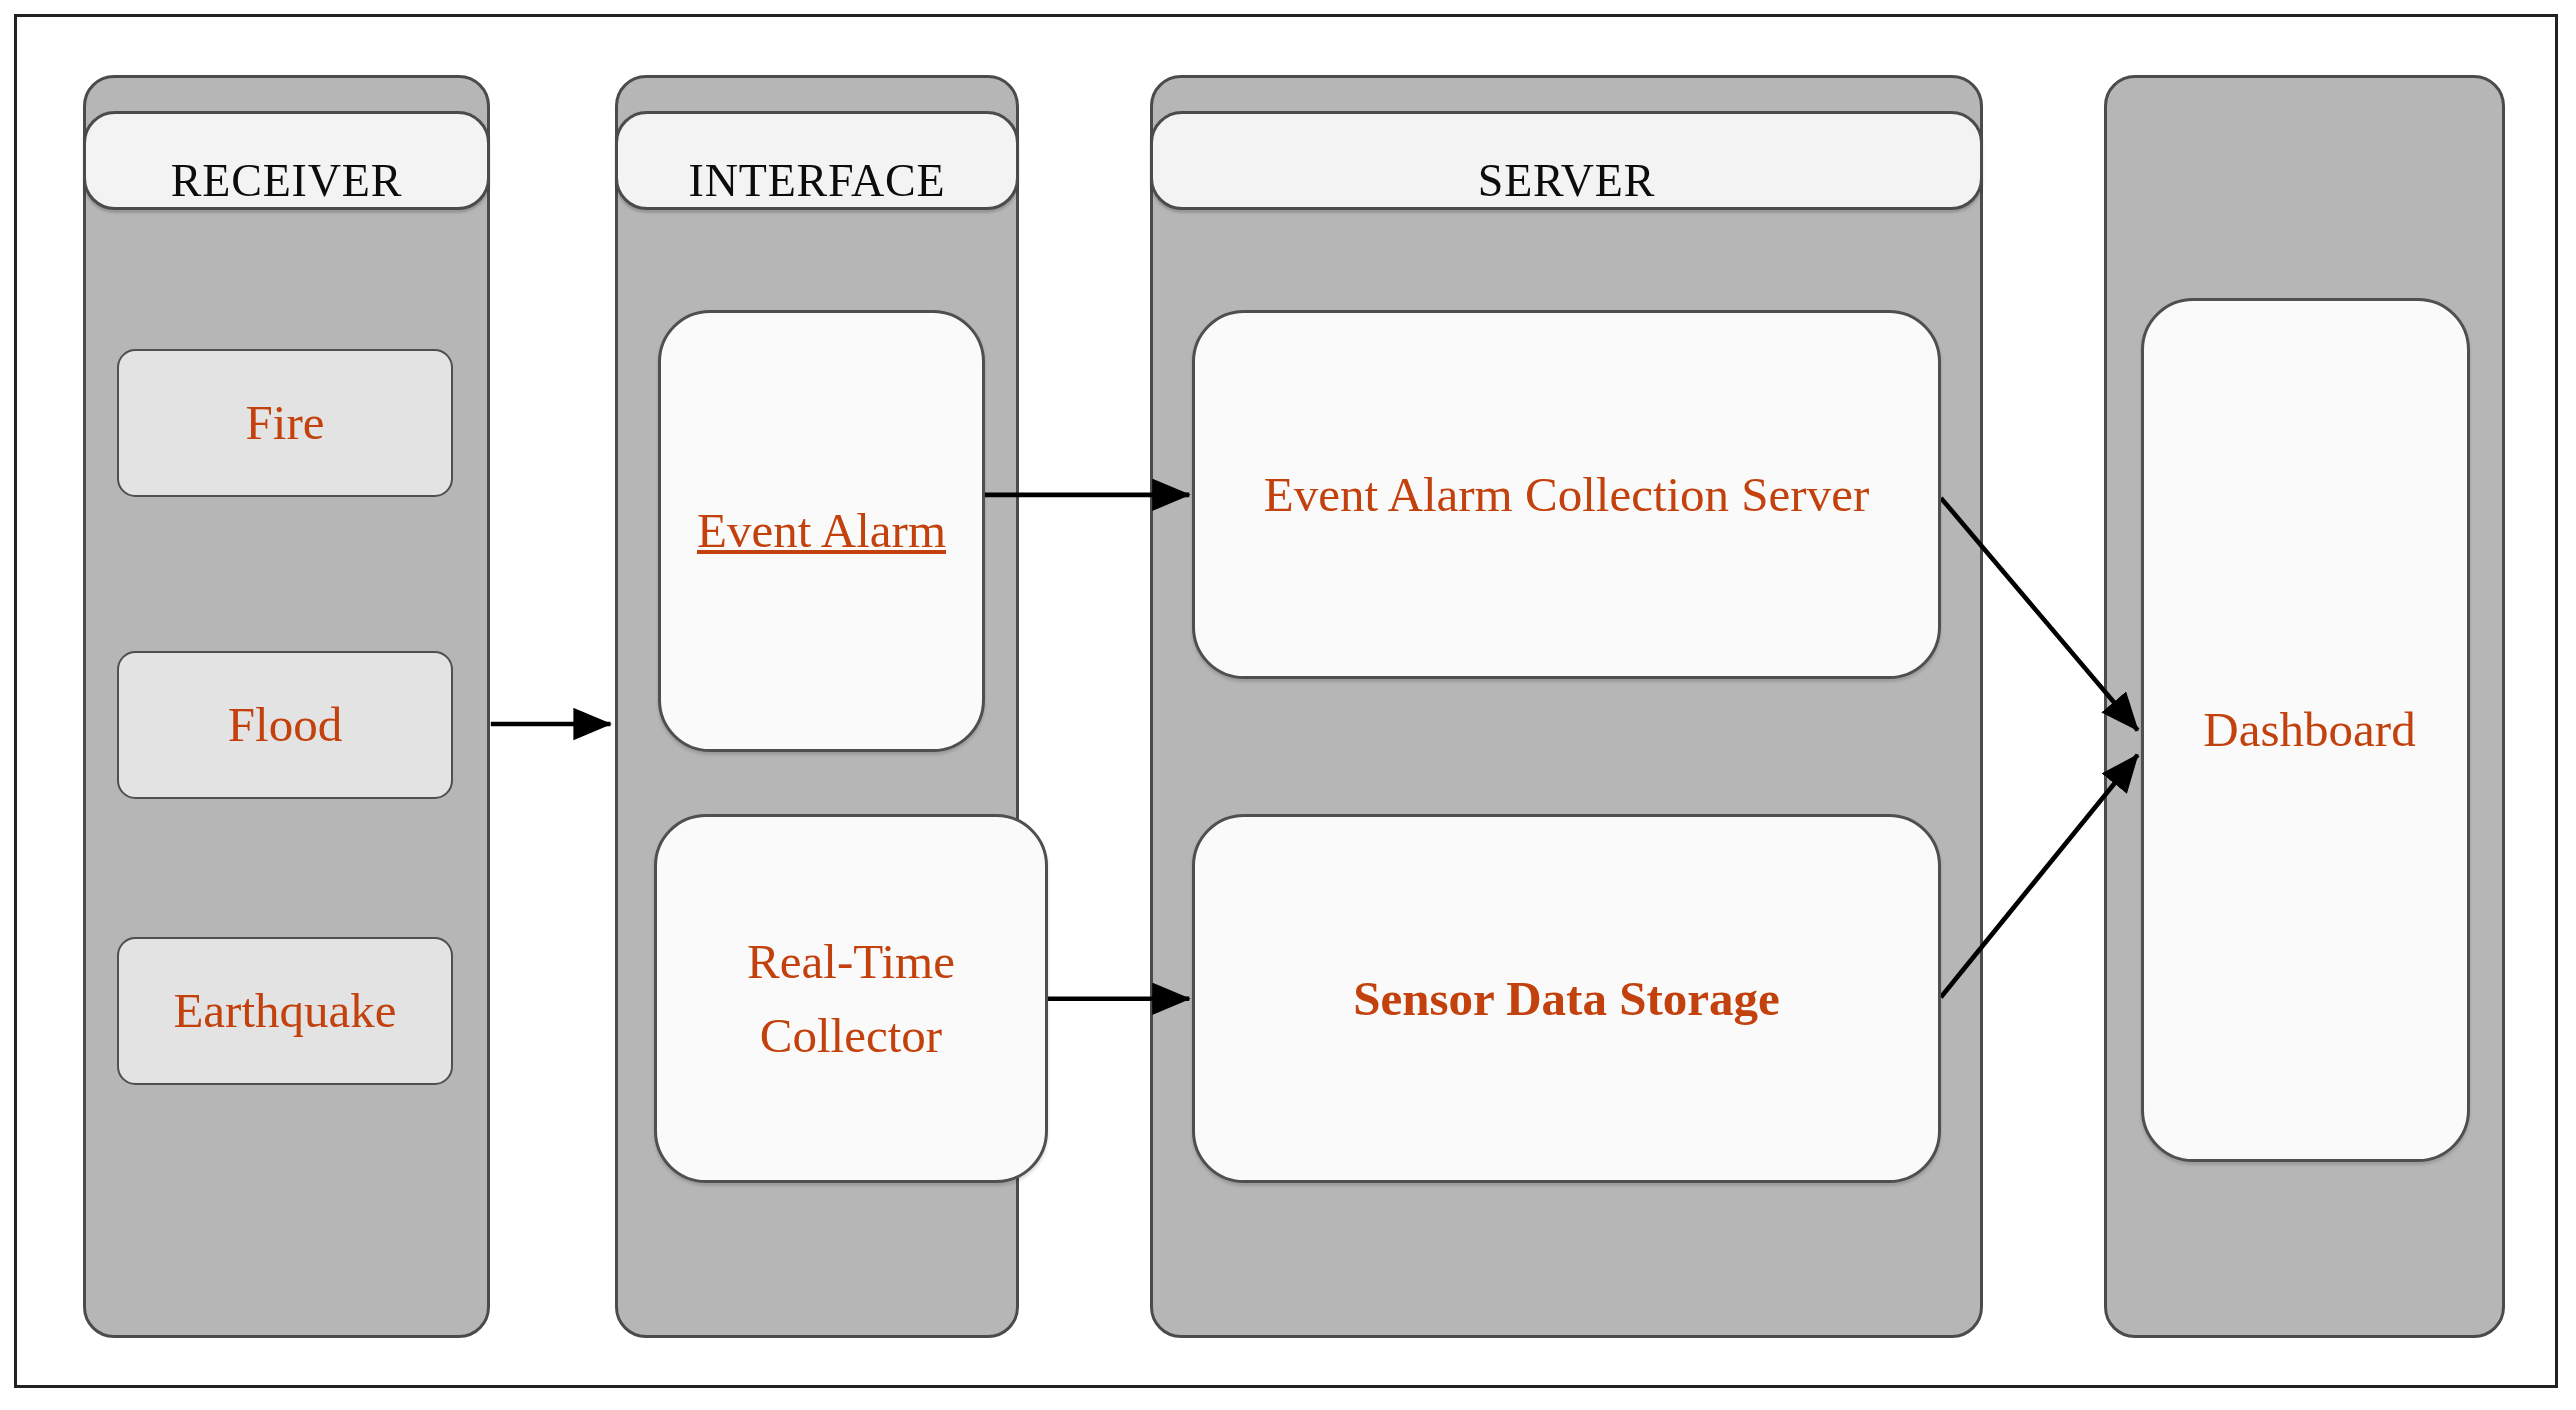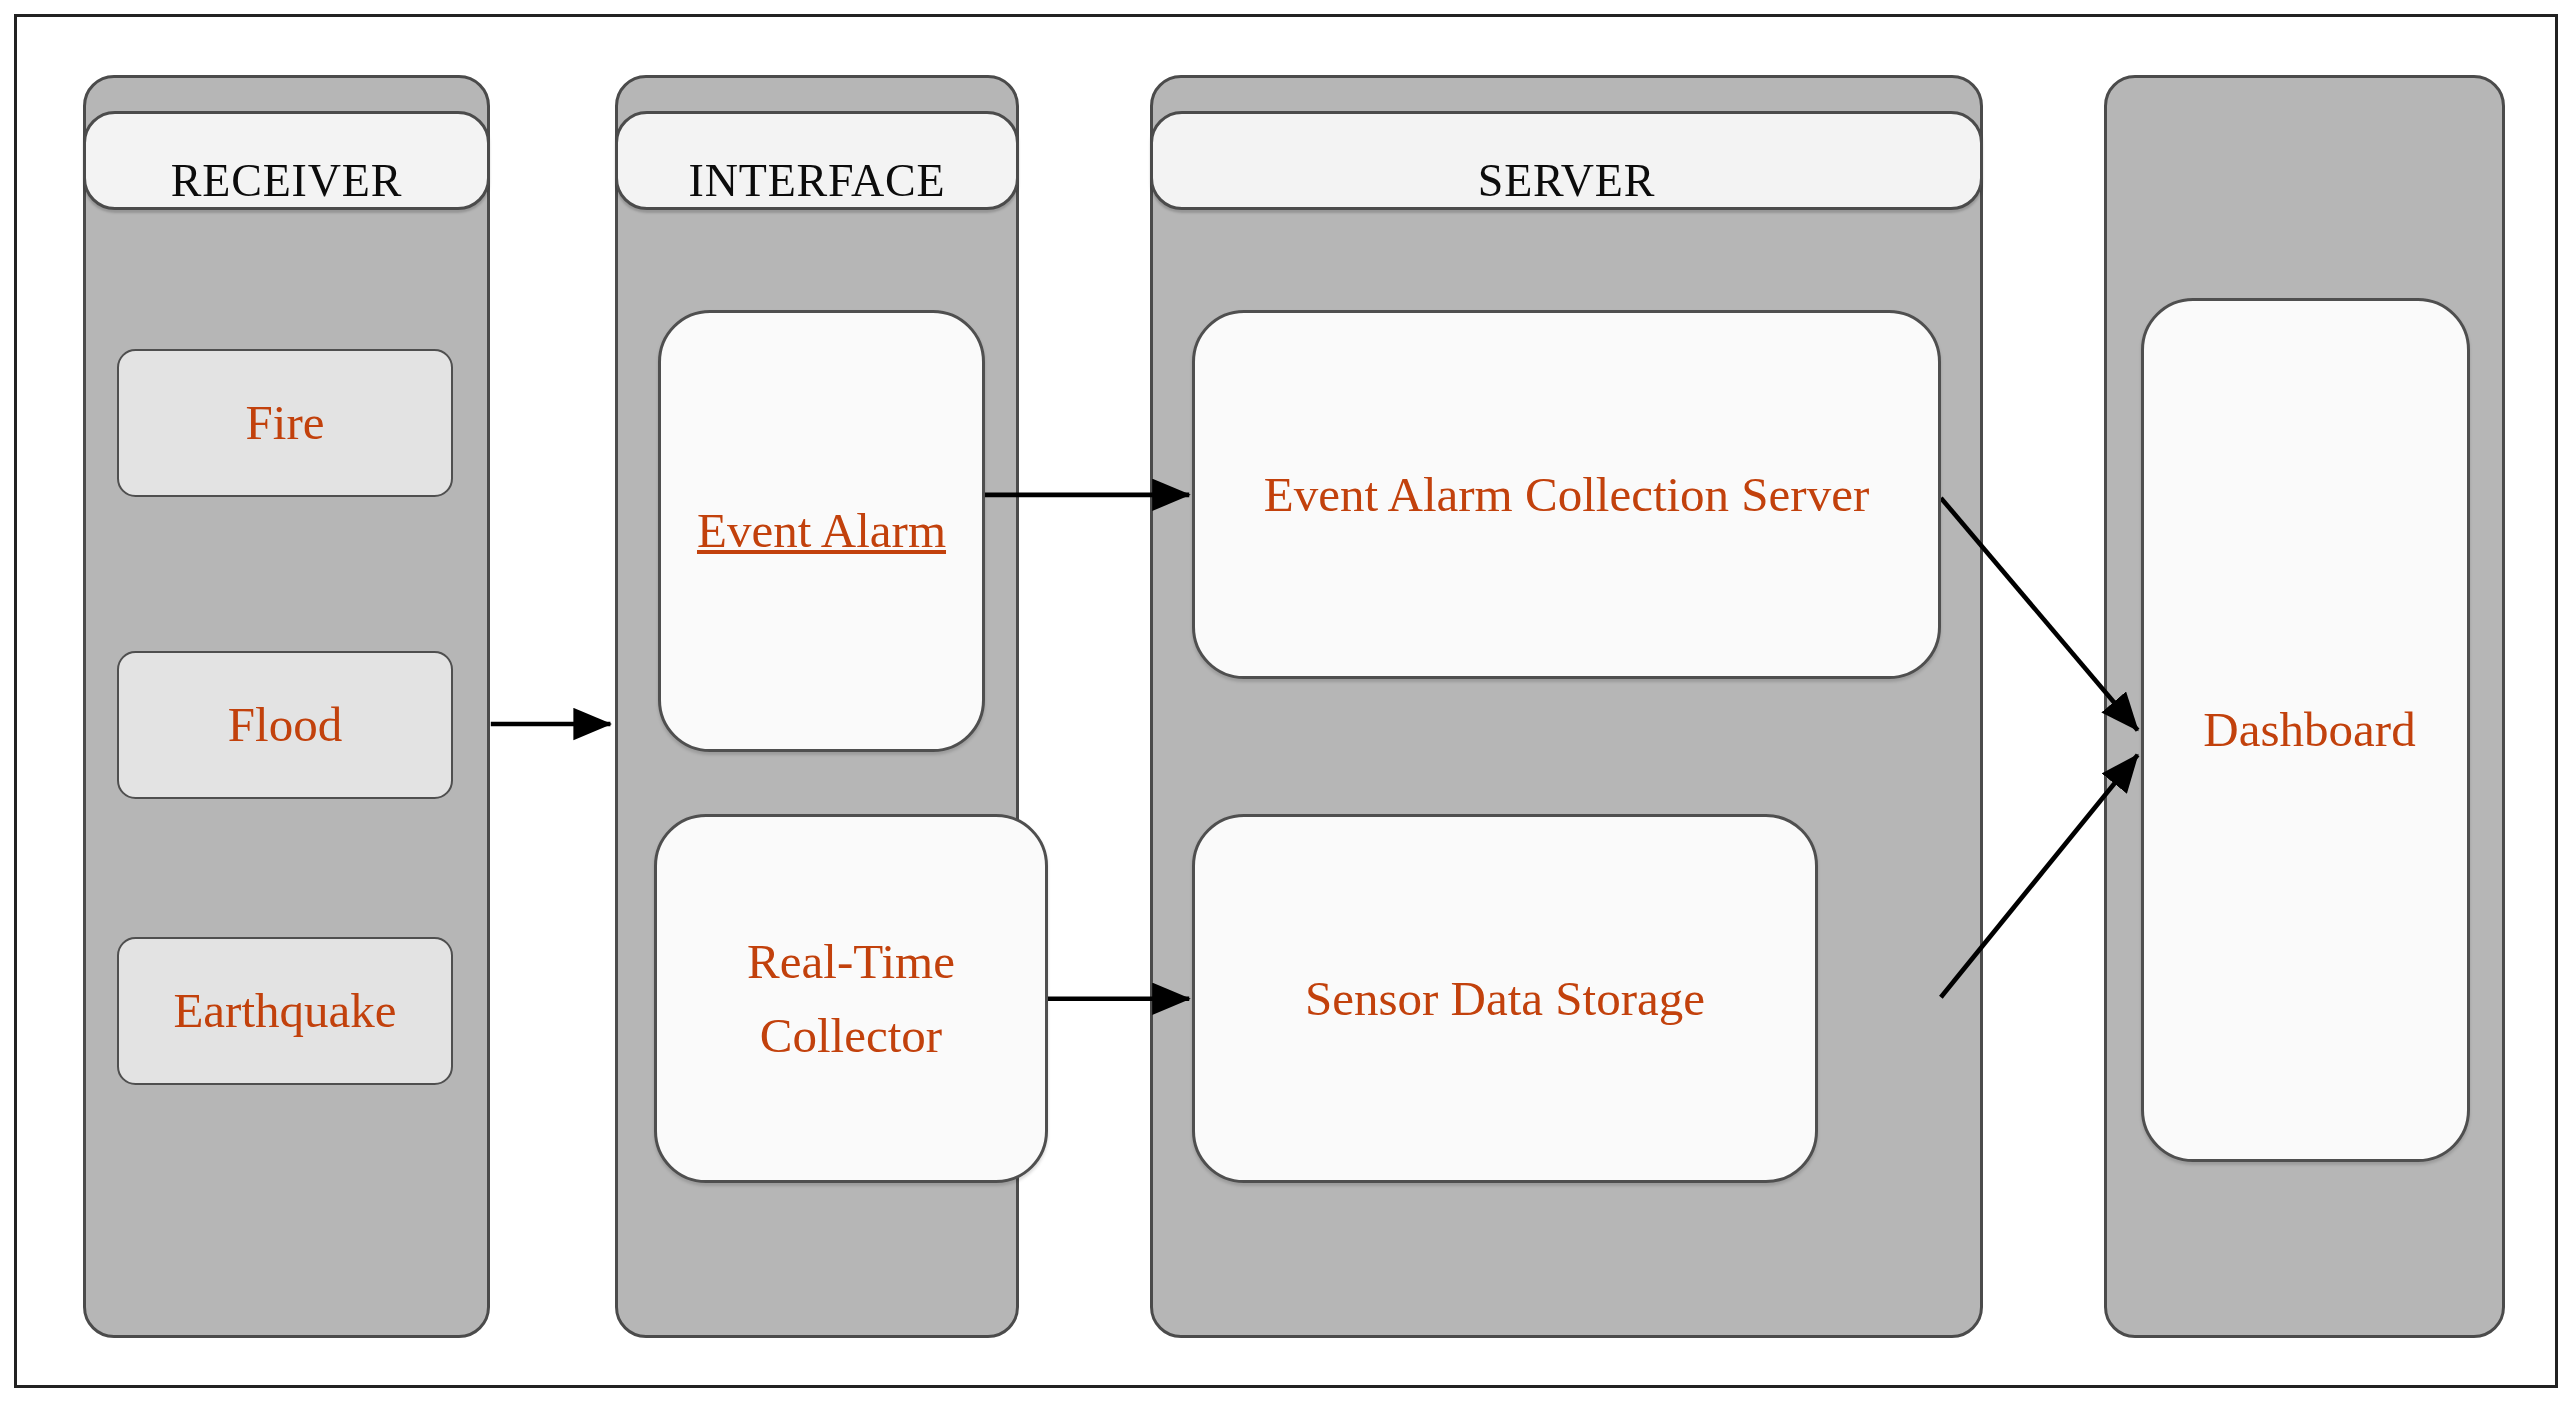--- a/index.html
+++ b/index.html
@@ -83,21 +83,21 @@
 
   .node-large {
     background: #fafafa;
     border: 3.1px solid #4f4f4f;
     border-radius: 52px;
     box-shadow: 0 2.3px 3.1px rgba(0,0,0,0.15);
   }
   .node-event-alarm         { left: 658px;  top: 310px;  width: 327px; height: 442px; text-decoration: underline; }
   .node-realtime-collector  { left: 654px;  top: 814px; width: 394px; height: 369px; }
   .node-eacs                { left: 1192px; top: 310px;  width: 749px; height: 369px; }
-  .node-sds                 { left: 1192px; top: 814px; width: 626px; height: 369px; }
+  .node-sds                 { left: 1192px; top: 814px; width: 749px; height: 369px; font-weight: bold; }
   .node-dashboard           { left: 2141px; top: 298px;  width: 329px; height: 864px; padding-left: 8px; }
 
   .lbl-wrap-2 { width: 255px; }
   .one-line   { white-space: nowrap; }
 
   #arrow-layer {
     position: absolute;
     left: 0; top: 0;
     width: 2576px;
     height: 1411px;

